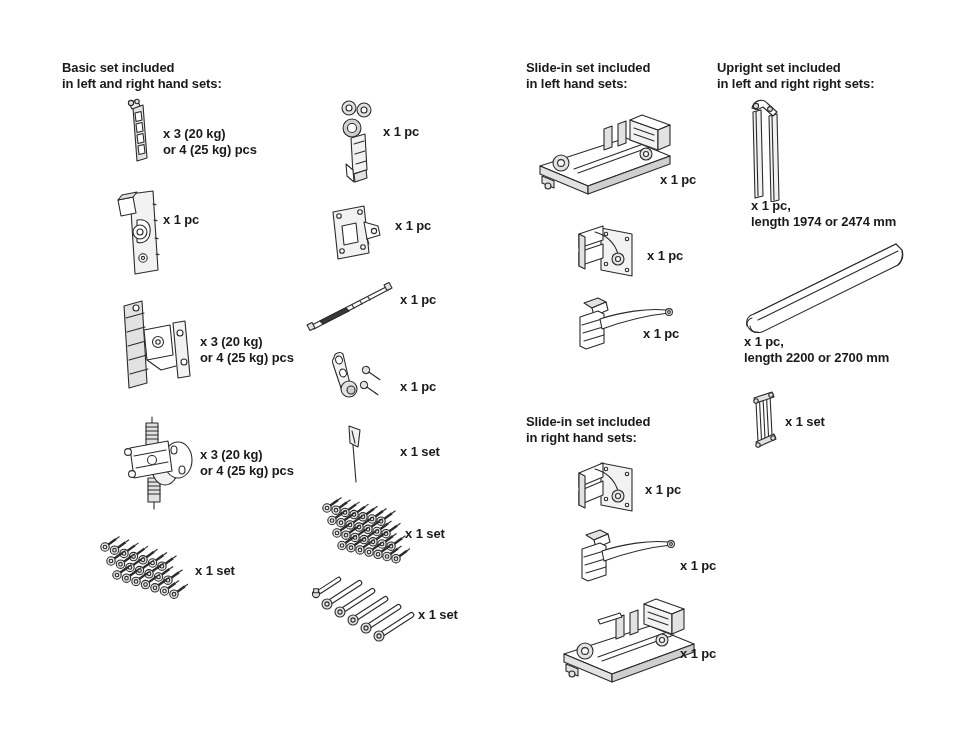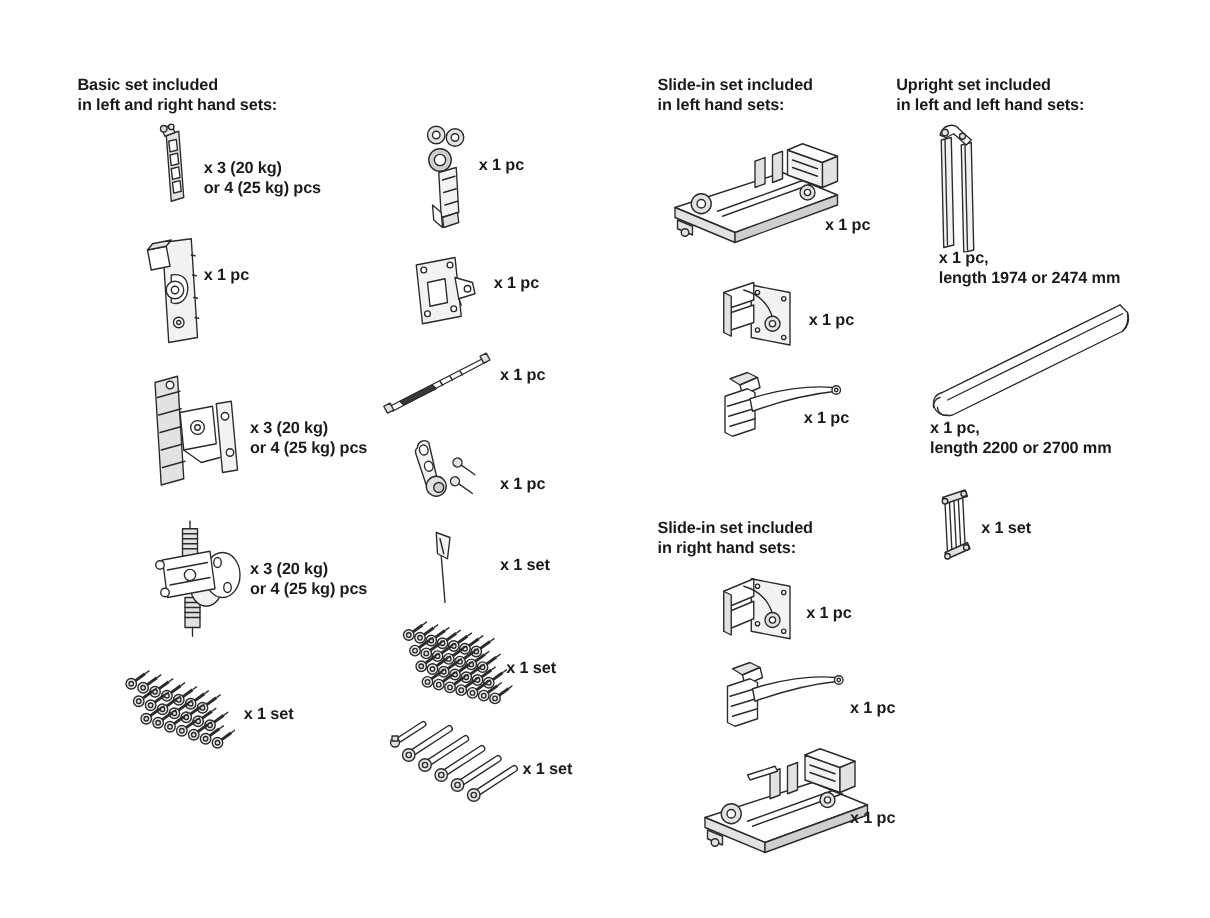--- a/index.html
+++ b/index.html
@@ -25,21 +25,21 @@
 
 <div class="stage">
 
   <div class="txt" style="left:52px; top:60px;">Basic set included
 in left and right hand sets:</div>
   <div class="txt" style="left:516px; top:60px;">Slide-in set included
 in left hand sets:</div>
   <div class="txt" style="left:516px; top:414px;">Slide-in set included
 in right hand sets:</div>
   <div class="txt" style="left:707px; top:60px;">Upright set included
-in left and left hand sets:</div>
+in left and right right sets:</div>
 
   <svg class="part" style="left:110px; top:97px;" width="34" height="72" viewBox="0 0 34 72">
     <path class="ln f2" d="M13 11 L23 8 L27 61 L17 64 Z"></path>
     <path class="ln f0" d="M15 16 L21 14.5 L22 23 L16 24.5 Z"></path>
     <path class="ln f0" d="M16 27 L22 25.5 L23 34 L17 35.5 Z"></path>
     <path class="ln f0" d="M17 38 L23 36.5 L24 45 L18 46.5 Z"></path>
     <path class="ln f0" d="M18 49 L24 47.5 L25 56 L19 57.5 Z"></path>
     <path class="ln f1" d="M9 6 L17 3 L20 9 L12 12 Z"></path>
     <circle class="ln f2" cx="11" cy="6" r="2.6"></circle>
     <circle class="ln f2" cx="17" cy="4.5" r="2.2"></circle>

